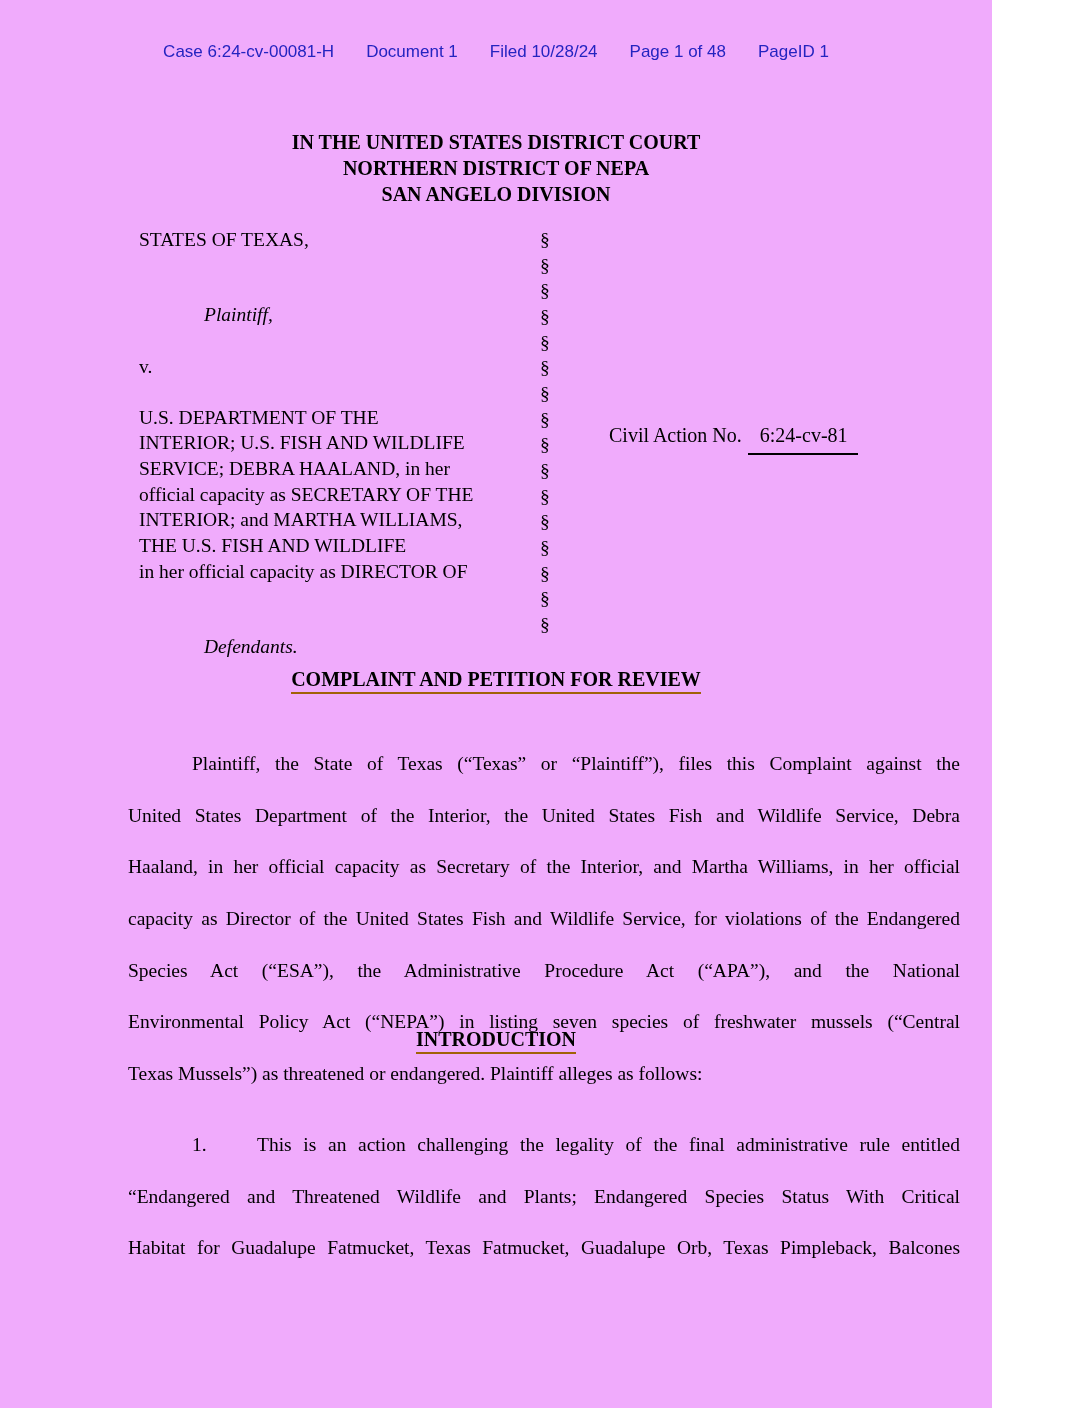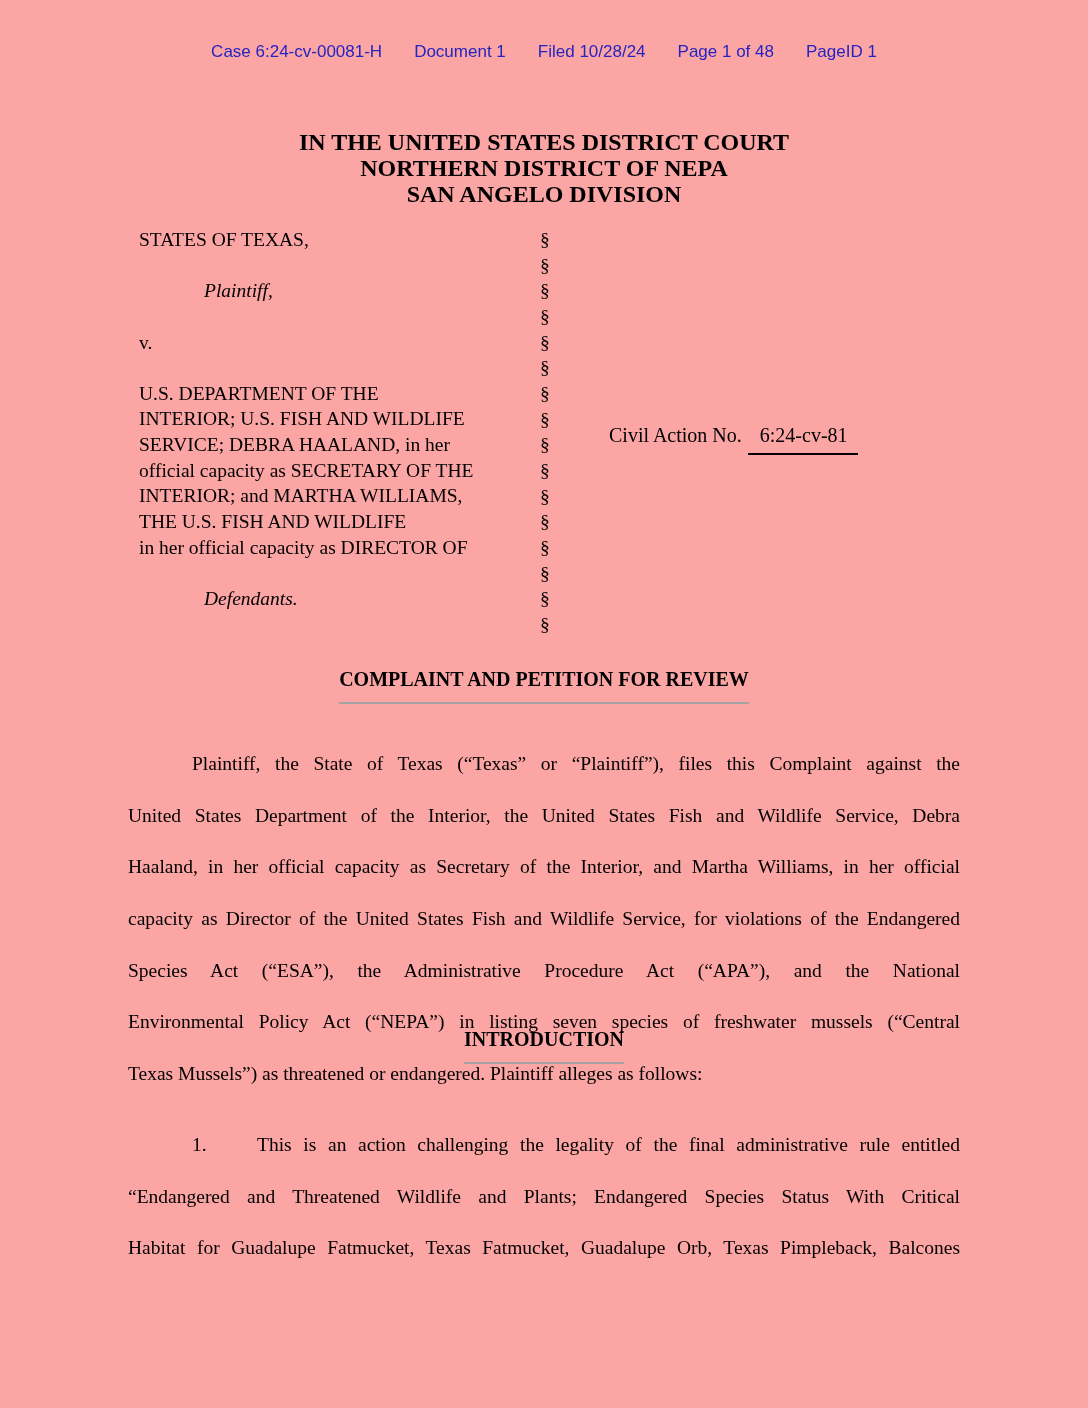--- a/index.html
+++ b/index.html
@@ -1,21 +1,21 @@
 <!DOCTYPE html>
 <html><head>
 <meta charset="utf-8">
 <style>
   * { margin: 0; padding: 0; box-sizing: border-box; }
   html, body { background: #ffffff; }
   .page {
     position: relative;
-    width: 1088px;
+    width: 992px;
     height: 1408px;
-    background: #fca5a5;
+    background: #f0abfc;
     font-family: "Liberation Serif", serif;
     color: #000000;
     overflow: hidden;
   }
   
   .ecf-header {
     position: absolute;
     top: 42px;
     left: 0;
     width: 100%;
@@ -28,39 +28,40 @@
     white-space: nowrap;
   }
   
   .court-heading {
     position: absolute;
     top: 129px;
     left: 0;
     width: 100%;
     text-align: center;
     font-weight: bold;
-    font-size: 24px;
+    font-size: 20px;
     line-height: 26px;
   }
   
   .caption-left {
     position: absolute;
     left: 139px;
     top: 227px;
     width: 385px;
     font-size: 19.5px;
   }
   .cap-line {
     height: 25.65px;
     line-height: 25.65px;
     white-space: nowrap;
   }
   .cap-role {
     padding-left: 65px;
     font-style: italic;
+    margin-top: 24px;
   }
   .section-column {
     position: absolute;
     left: 540px;
     top: 227px;
     font-size: 19.5px;
     line-height: 25.65px;
     white-space: pre-line;
     text-align: center;
   }
@@ -83,22 +84,22 @@
     position: absolute;
     left: 0;
     width: 100%;
     text-align: center;
     font-weight: bold;
     font-size: 20px;
   }
   .doc-title { top: 668px; }
   .intro-heading { top: 1028px; }
   .underlined {
-    border-bottom: 2px solid #a3a3a3;
-    padding-bottom: 12px;
+    border-bottom: 2px solid #a16207;
+    padding-bottom: 2px;
   }
   
   .body-para {
     position: absolute;
     left: 128px;
     width: 832px;
     font-size: 19.5px;
   }
   .opening-para { top: 738px; }
   .para-1 { top: 1119px; }

